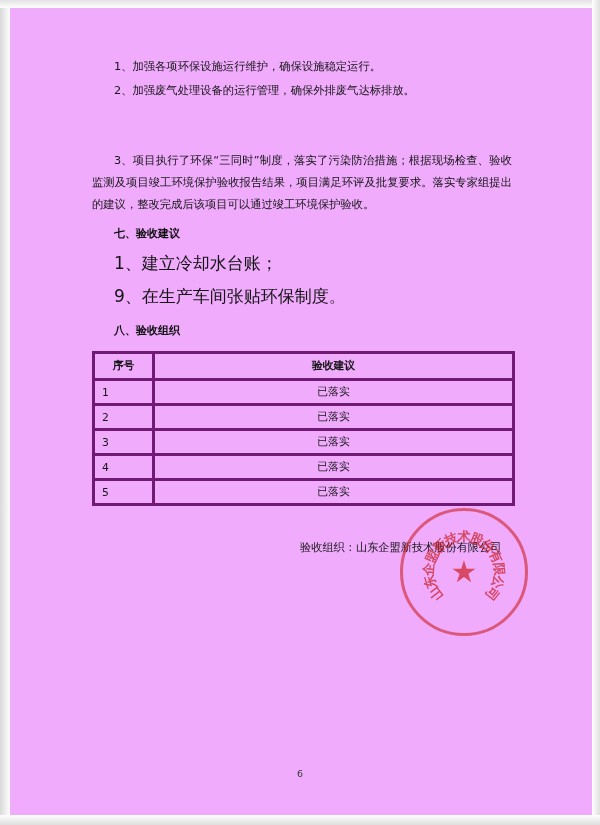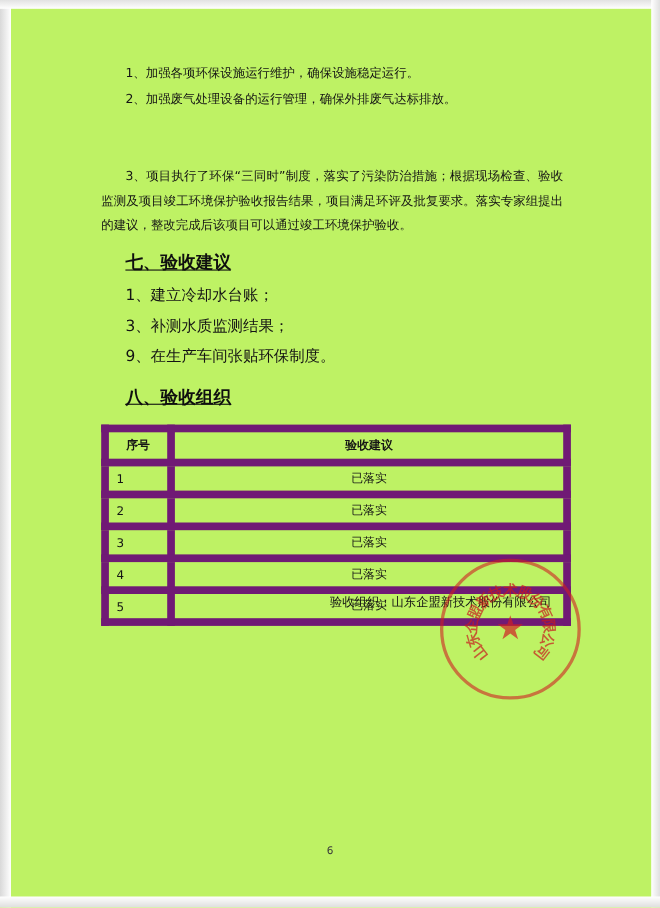--- a/index.html
+++ b/index.html
@@ -11,21 +11,21 @@
     height: 825px;
     background: #ffffff;
     font-family: "DejaVu Sans", "Liberation Sans", sans-serif;
     color: #1a1a1a;
     overflow: hidden;
   }
   .page {
     position: relative;
     width: 600px;
     height: 825px;
-    background: #bef264;
+    background: #f0abfc;
     box-sizing: border-box;
   }
   .scan-edge-left {
     position: absolute;
     left: 0; top: 0;
     width: 10px; height: 825px;
     background: linear-gradient(to right, #d9d9d9, #ffffff);
   }
   .scan-edge-top {
     position: absolute;
@@ -59,47 +59,46 @@
     text-align: justify;
   }
   .para.indent {
     text-indent: 22px;
   }
   .para.hang {
     text-indent: 22px;
     margin-top: 48px;
   }
   .section-title {
-    font-size: 16px;
+    font-size: 11px;
     font-weight: bold;
     line-height: 1.95;
     margin: 7px 0 2px 0;
     text-indent: 22px;
     color: #0f0f0f;
-    text-decoration: underline;
   }
   .list-item {
-    font-size: 14px;
+    font-size: 17px;
     line-height: 1.95;
     text-indent: 22px;
     margin: 0;
     color: #141414;
   }
   .table-wrap {
     margin-top: 10px;
     width: 420px;
   }
   table.rect-table {
     border-collapse: collapse;
     width: 420px;
     table-layout: fixed;
   }
   table.rect-table th,
   table.rect-table td {
-    border: 7px solid #701a75;
+    border: 3px solid #701a75;
     font-size: 10.8px;
     text-align: center;
     height: 22px;
     padding: 0;
     font-weight: normal;
     color: #151515;
   }
   table.rect-table th {
     font-weight: bold;
     height: 24px;
@@ -186,21 +185,20 @@
   <div class="scan-edge-bottom"></div>
 
   <div class="content">
 
     <p class="para indent">1、加强各项环保设施运行维护，确保设施稳定运行。</p>
     <p class="para indent">2、加强废气处理设备的运行管理，确保外排废气达标排放。</p>
     <p class="para hang">3、项目执行了环保“三同时”制度，落实了污染防治措施；根据现场检查、验收监测及项目竣工环境保护验收报告结果，项目满足环评及批复要求。落实专家组提出的建议，整改完成后该项目可以通过竣工环境保护验收。</p>
 
     <h2 class="section-title">七、验收建议</h2>
     <p class="list-item">1、建立冷却水台账；</p>
-    <p class="list-item">3、补测水质监测结果；</p>
     <p class="list-item">9、在生产车间张贴环保制度。</p>
 
     <h2 class="section-title">八、验收组织</h2>
 
     <div class="table-wrap">
       <table class="rect-table">
         <colgroup>
             <col class="c1">
             <col class="c2">
           </colgroup>

